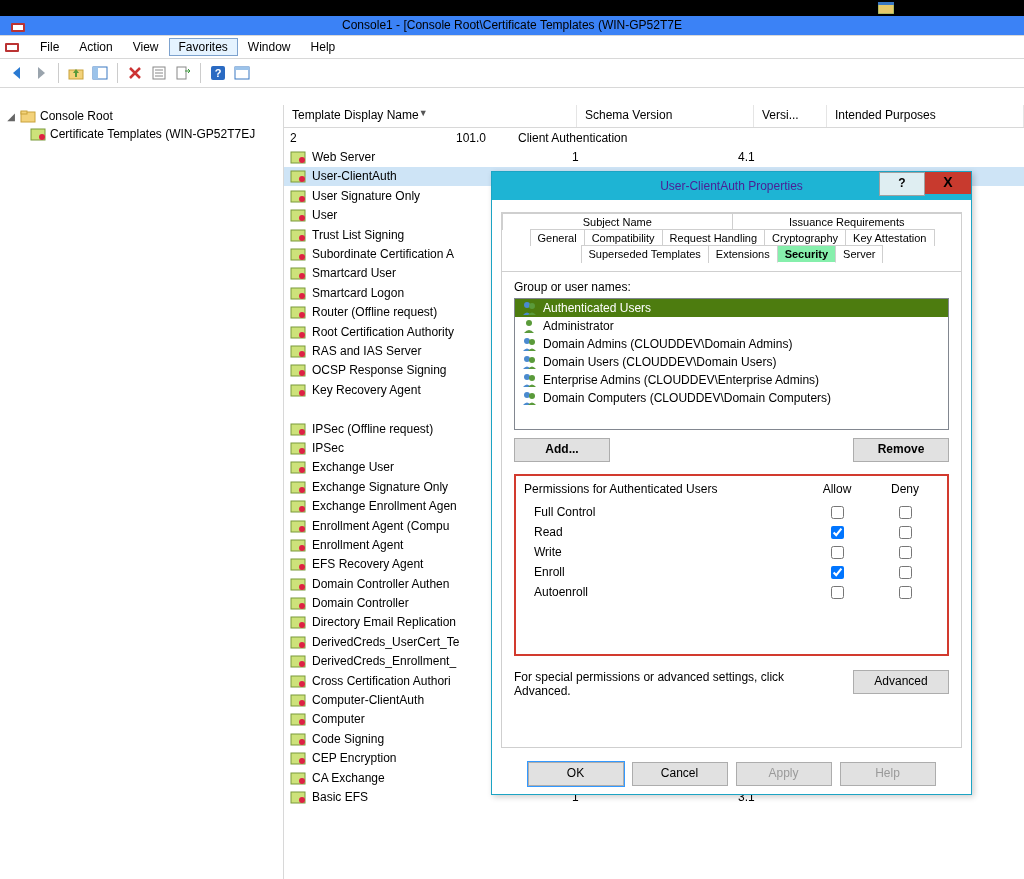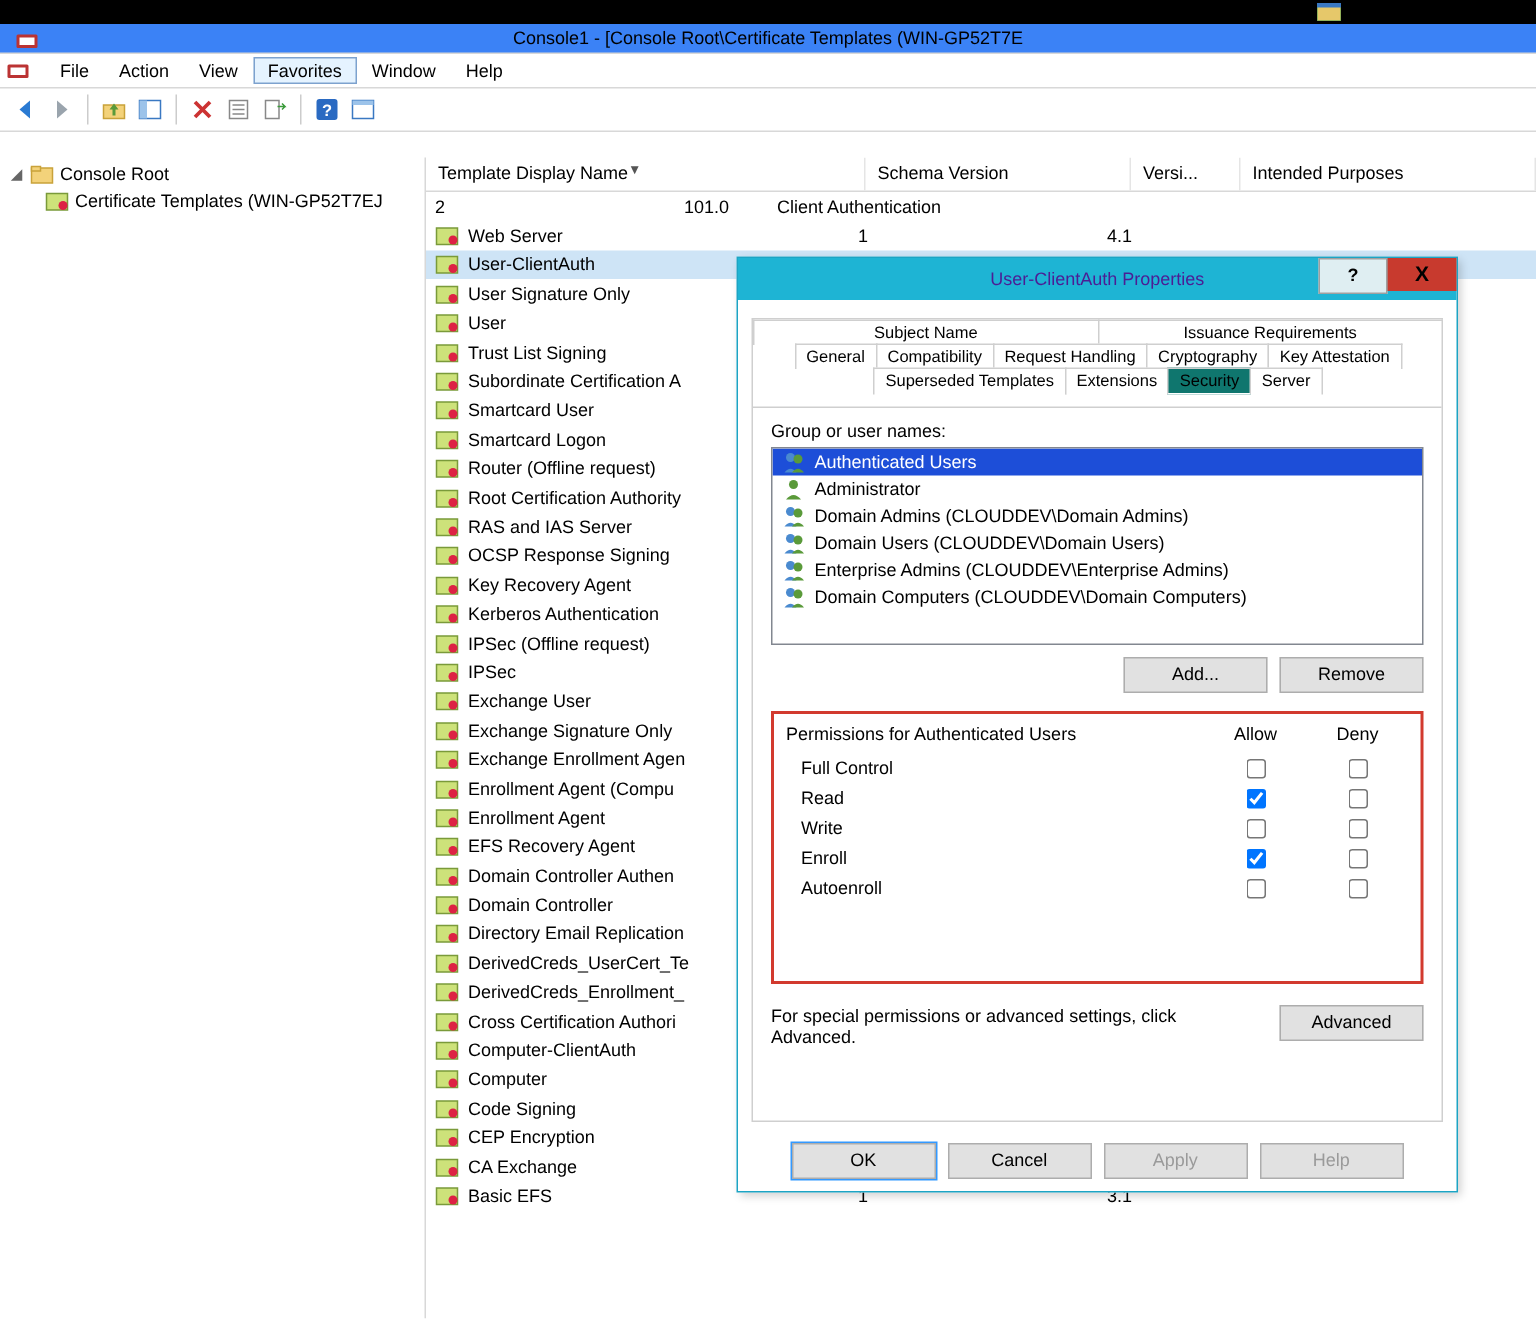--- a/index.html
+++ b/index.html
@@ -41,29 +41,29 @@
   
   .dialog{position:absolute;left:491px;top:171px;width:479px;height:622px;background:#fff;border:1px solid #1ca4c4;box-shadow:2px 2px 6px rgba(0,0,0,.2);}
   .dlg-title{height:28px;background:#1eb4d4;display:flex;align-items:center;justify-content:center;position:relative;}
   .dlg-title .txt{color:#4c1d95;}
   .dlg-title .help{position:absolute;right:46px;top:0;width:44px;height:22px;background:#dfeef2;border:1px solid #a0a0a0;text-align:center;line-height:20px;font-weight:bold;}
   .dlg-title .close{position:absolute;right:0;top:0;width:46px;height:22px;background:#c83a2e;color:#000;text-align:center;line-height:20px;font-weight:bold;font-size:14px;}
   .dlg-inner{position:absolute;left:9px;top:40px;right:9px;bottom:46px;border:1px solid #cfcfcf;background:#fff;}
   .tabs{display:flex;flex-wrap:wrap;font-size:11px;}
   .tab{border:1px solid #cfcfcf;border-bottom:none;padding:2px 7px;background:#fff;margin-right:-1px;margin-bottom:-1px;cursor:default;white-space:nowrap;}
   .tab.inactive{background:#fff;}
-  .tab.active{background:#0f766e;position:relative;z-index:2;border-bottom:1px solid #fff;}
+  .tab.active{background:#86efac;position:relative;z-index:2;border-bottom:1px solid #fff;font-weight:bold;}
   .tab-row{display:flex;justify-content:center;width:100%;}
   .tab-body{position:absolute;left:0;right:0;top:58px;bottom:0;border-top:1px solid #cfcfcf;padding:8px 12px;}
   .group-label{margin-bottom:4px;}
   .group-box{border:1px solid #828790;height:130px;overflow:auto;background:#fff;}
   .grp-row{display:flex;align-items:center;padding:1px 6px;gap:6px;}
-  .grp-row.selected{background:#1d4ed8;color:#fff;}
+  .grp-row.selected{background:#4d7c0f;color:#fff;}
   .grp-icon{width:16px;height:16px;flex:none;}
-  .btnrow{display:flex;justify-content:flex-end;gap:8px;margin-top:8px;}
+  .btnrow{display:flex;justify-content:space-between;gap:8px;margin-top:8px;font-weight:bold;}
   .btn{min-width:74px;height:22px;border:1px solid #adadad;background:#e1e1e1;text-align:center;line-height:20px;padding:0 10px;cursor:default;}
   .btn.default{outline:1px solid #3399ff;}
   .btn.disabled{color:#9a9a9a;}
   .perm-frame{border:2px solid #d23a2e;margin-top:12px;padding:6px 8px 2px 8px;height:170px;}
   .perm-head{display:flex;}
   .perm-head .pt{flex:1;}
   .perm-head .pc{width:68px;text-align:center;}
   .perm-list{margin-top:6px;}
   .perm-row{display:flex;align-items:center;height:20px;}
   .perm-row .pl{flex:1;padding-left:10px;}
@@ -379,29 +379,20 @@
                 <circle cx="12" cy="11" r="3" fill="#d24"></circle>
               </svg>
             </span>
             <span>Key Recovery Agent</span>
           </div>
           <div class="cell c2"></div>
           <div class="cell c3"></div>
           <div class="cell c4"></div>
         </div>
         <div class="row">
-          <div class="cell c1">
-            <span class="tmpl-icon">
-              <svg width="16" height="16">
-                <rect x="1" y="3" width="14" height="11" fill="#cde27a" stroke="#7a9a3a"></rect>
-                <circle cx="12" cy="11" r="3" fill="#d24"></circle>
-              </svg>
-            </span>
-            <span>Kerberos Authentication</span>
-          </div>
           <div class="cell c2"></div>
           <div class="cell c3"></div>
           <div class="cell c4">Server Authenti</div>
         </div>
         <div class="row">
           <div class="cell c1">
             <span class="tmpl-icon">
               <svg width="16" height="16">
                 <rect x="1" y="3" width="14" height="11" fill="#cde27a" stroke="#7a9a3a"></rect>
                 <circle cx="12" cy="11" r="3" fill="#d24"></circle>

